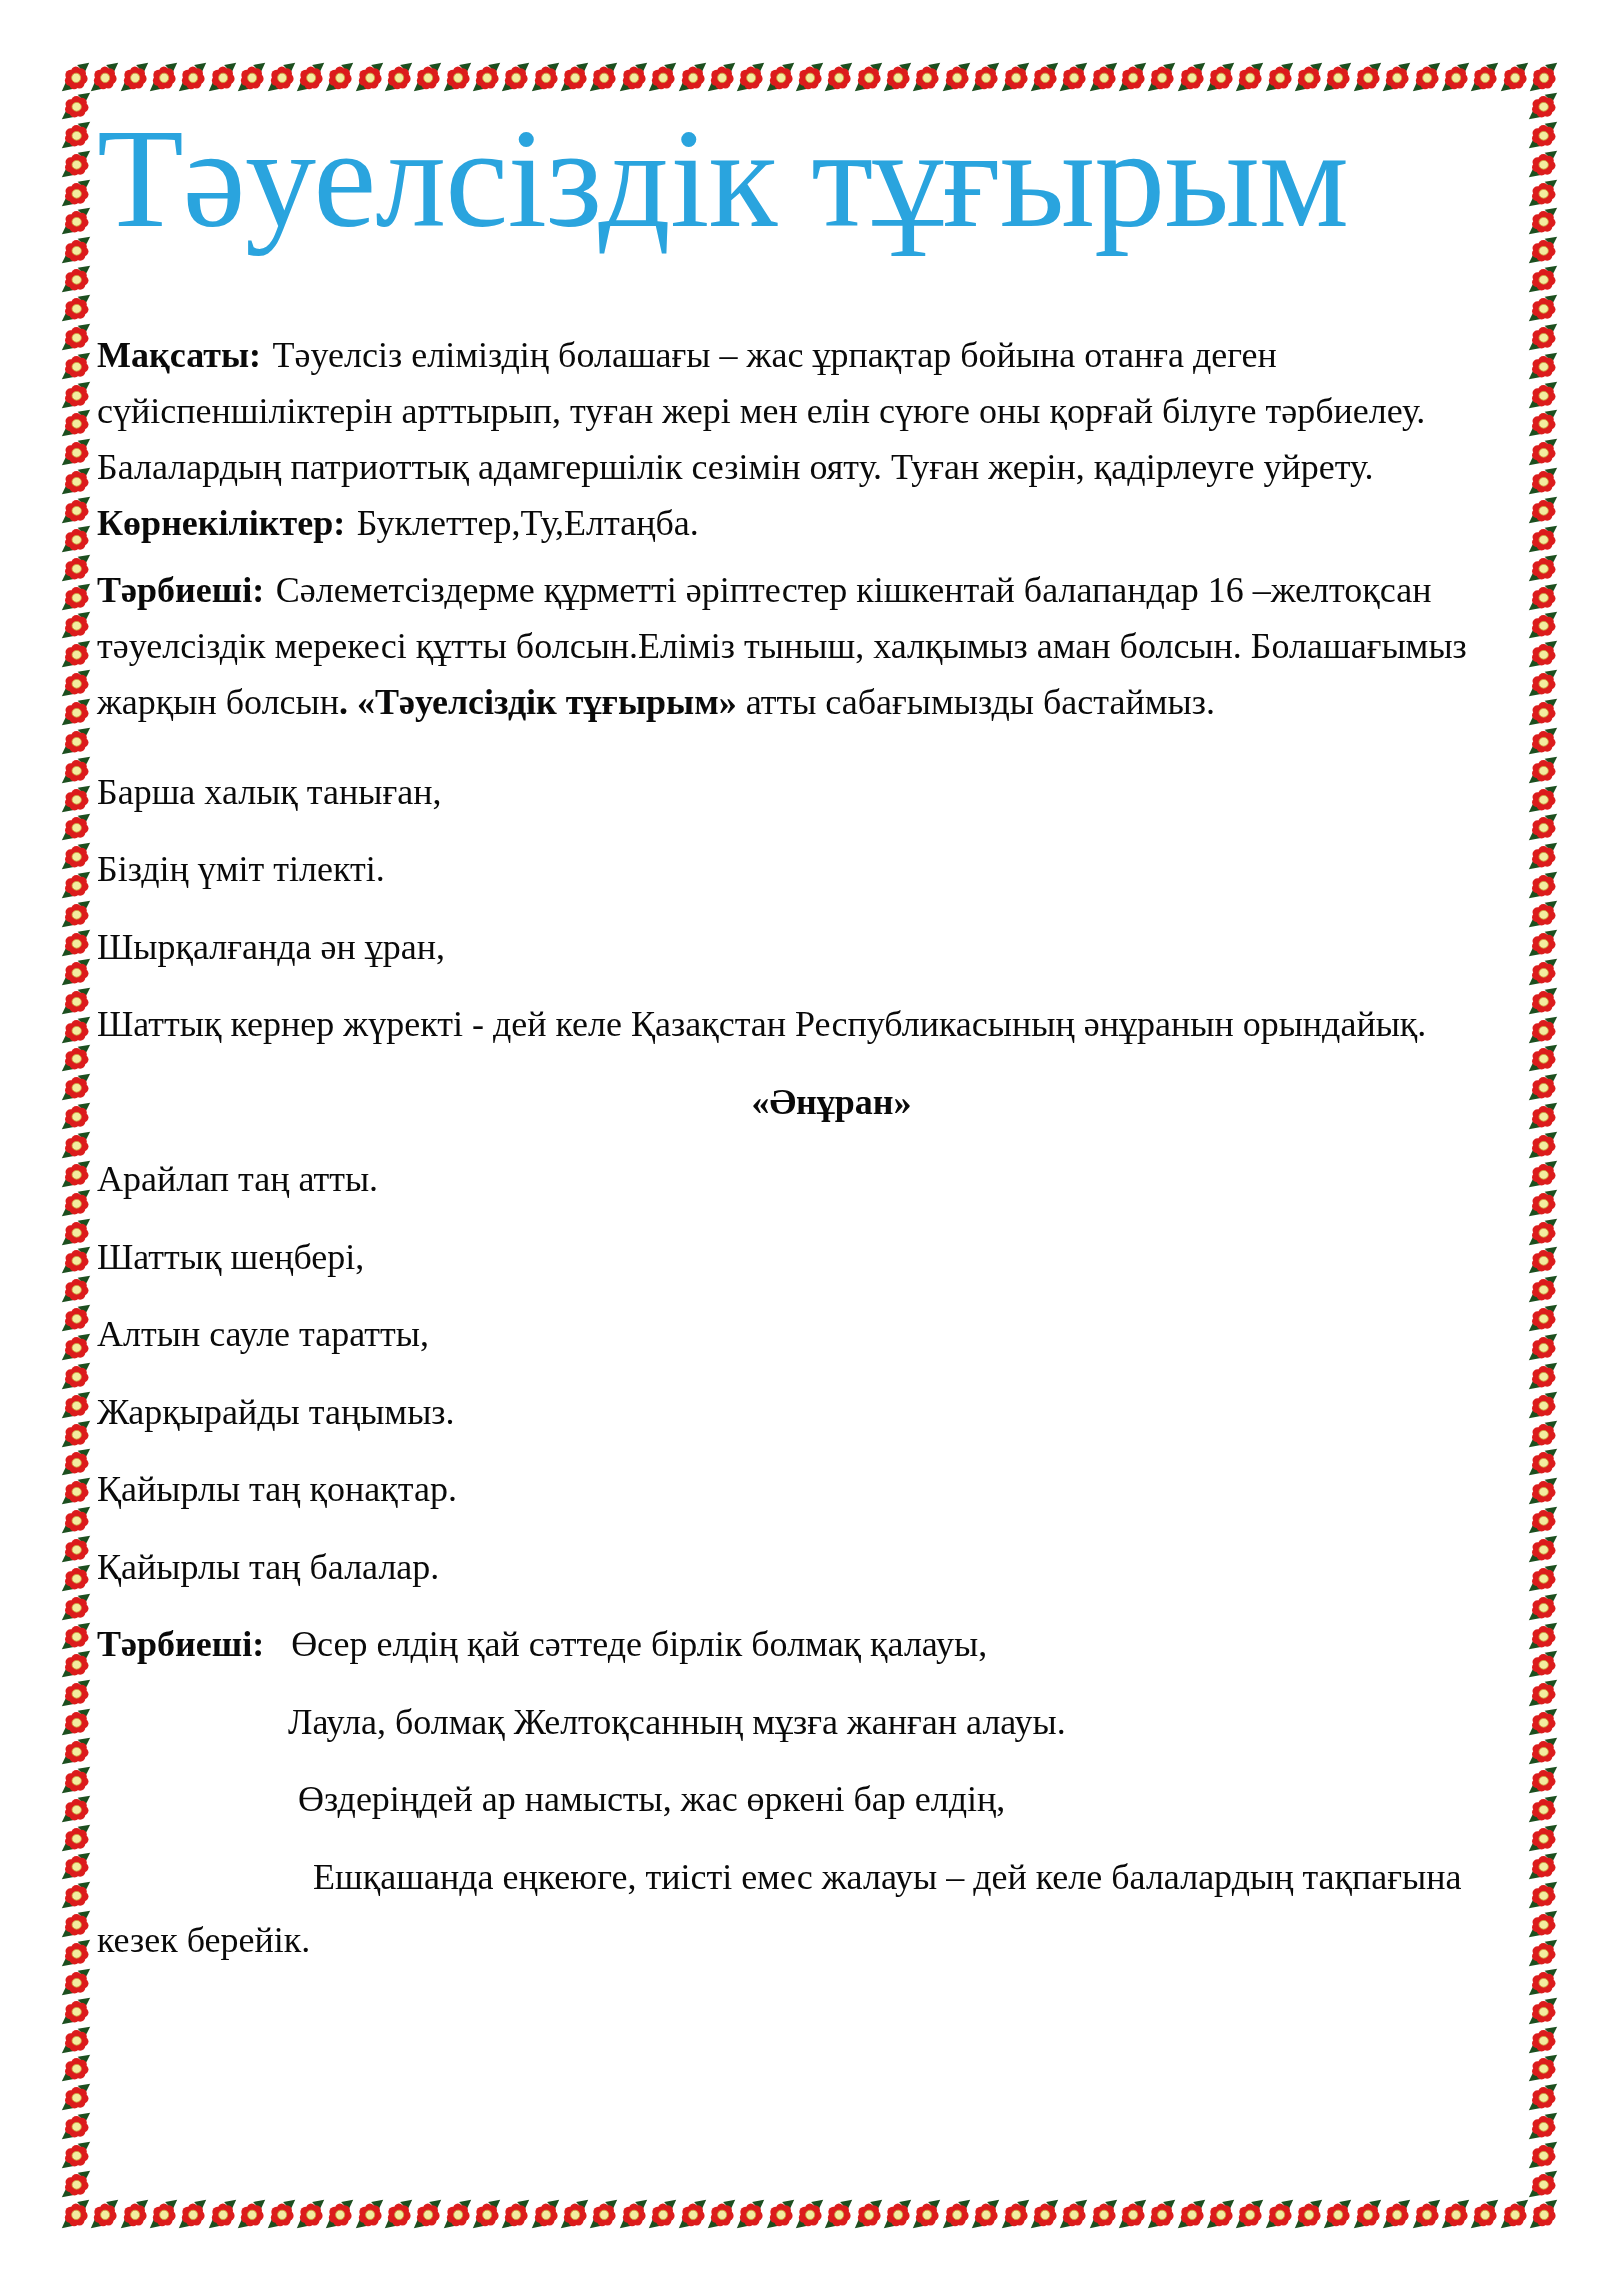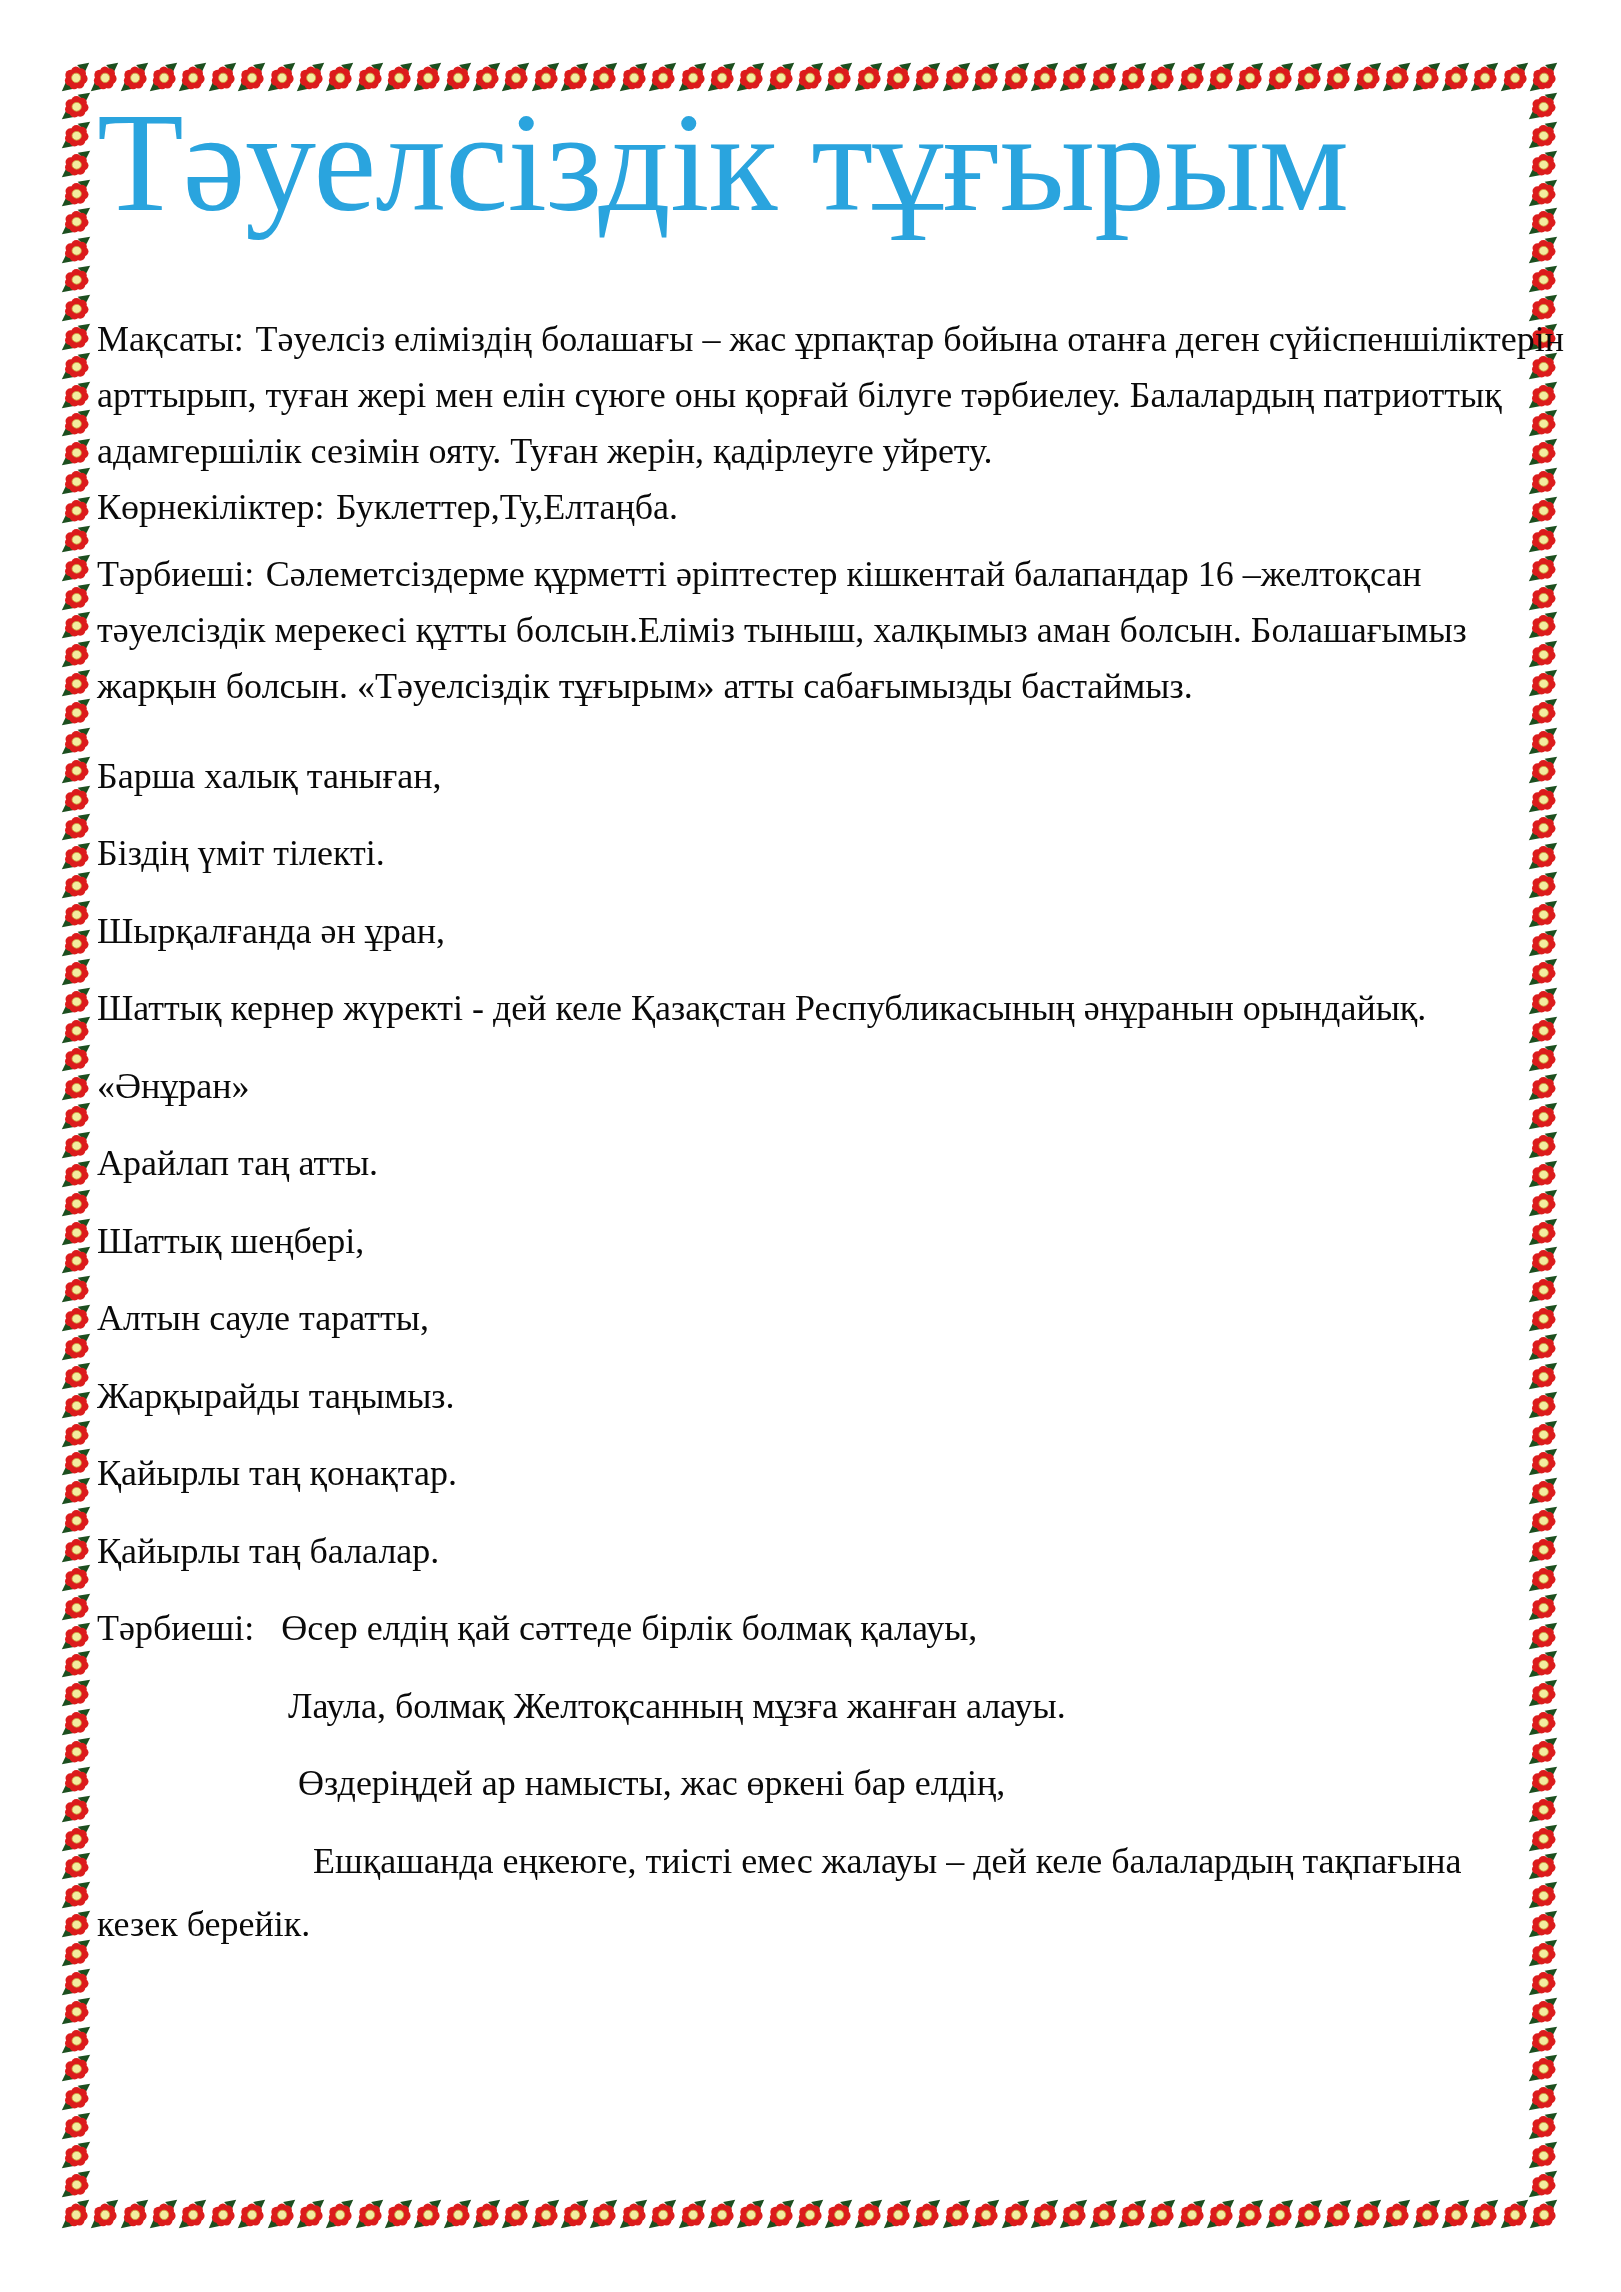--- a/index.html
+++ b/index.html
@@ -26,38 +26,38 @@
   .bbottom{left:61px;  top:2199px;  width:1497px; height:30px; flex-direction:row;}
   .bleft  {left:61px;  top:92px;   width:30px;   height:2106px; flex-direction:column;}
   .bright {left:1528px;top:92px;   width:30px;   height:2106px; flex-direction:column;}
   .fl{width:30px;height:30px;flex:0 0 auto;}
   .bleft .fl,.bright .fl{width:30px;height:28px;}
   .btop .fl,.bbottom .fl{width:29px;height:30px;}
   
   .content{
     position:absolute;
     left:97px;
-    top:0;
+    top:16px;
     width:1469px;
   }
   .title{
     margin:77px 0 0 0;
     font-weight:normal;
     font-size:142px;
     line-height:170px;
     color:var(--title-blue);
     white-space:nowrap;
     letter-spacing:-0.9px;
   }
   .para{
     margin:0;
     font-size:36px;
     line-height:56px;
   }
-  .b{font-weight:normal;}
+  .b{font-weight:bold;text-align:center;}
   .b.gap{margin-right:11.6px;}
   .b.gap2{margin-right:27px;}
   #goal{margin-top:64px;}
   #visuals{}
   #teacher-intro{margin-top:10.7px;}
   .line{
     margin:21.5px 0 0 0;
     font-size:36px;
     line-height:56px;
     white-space:nowrap;

